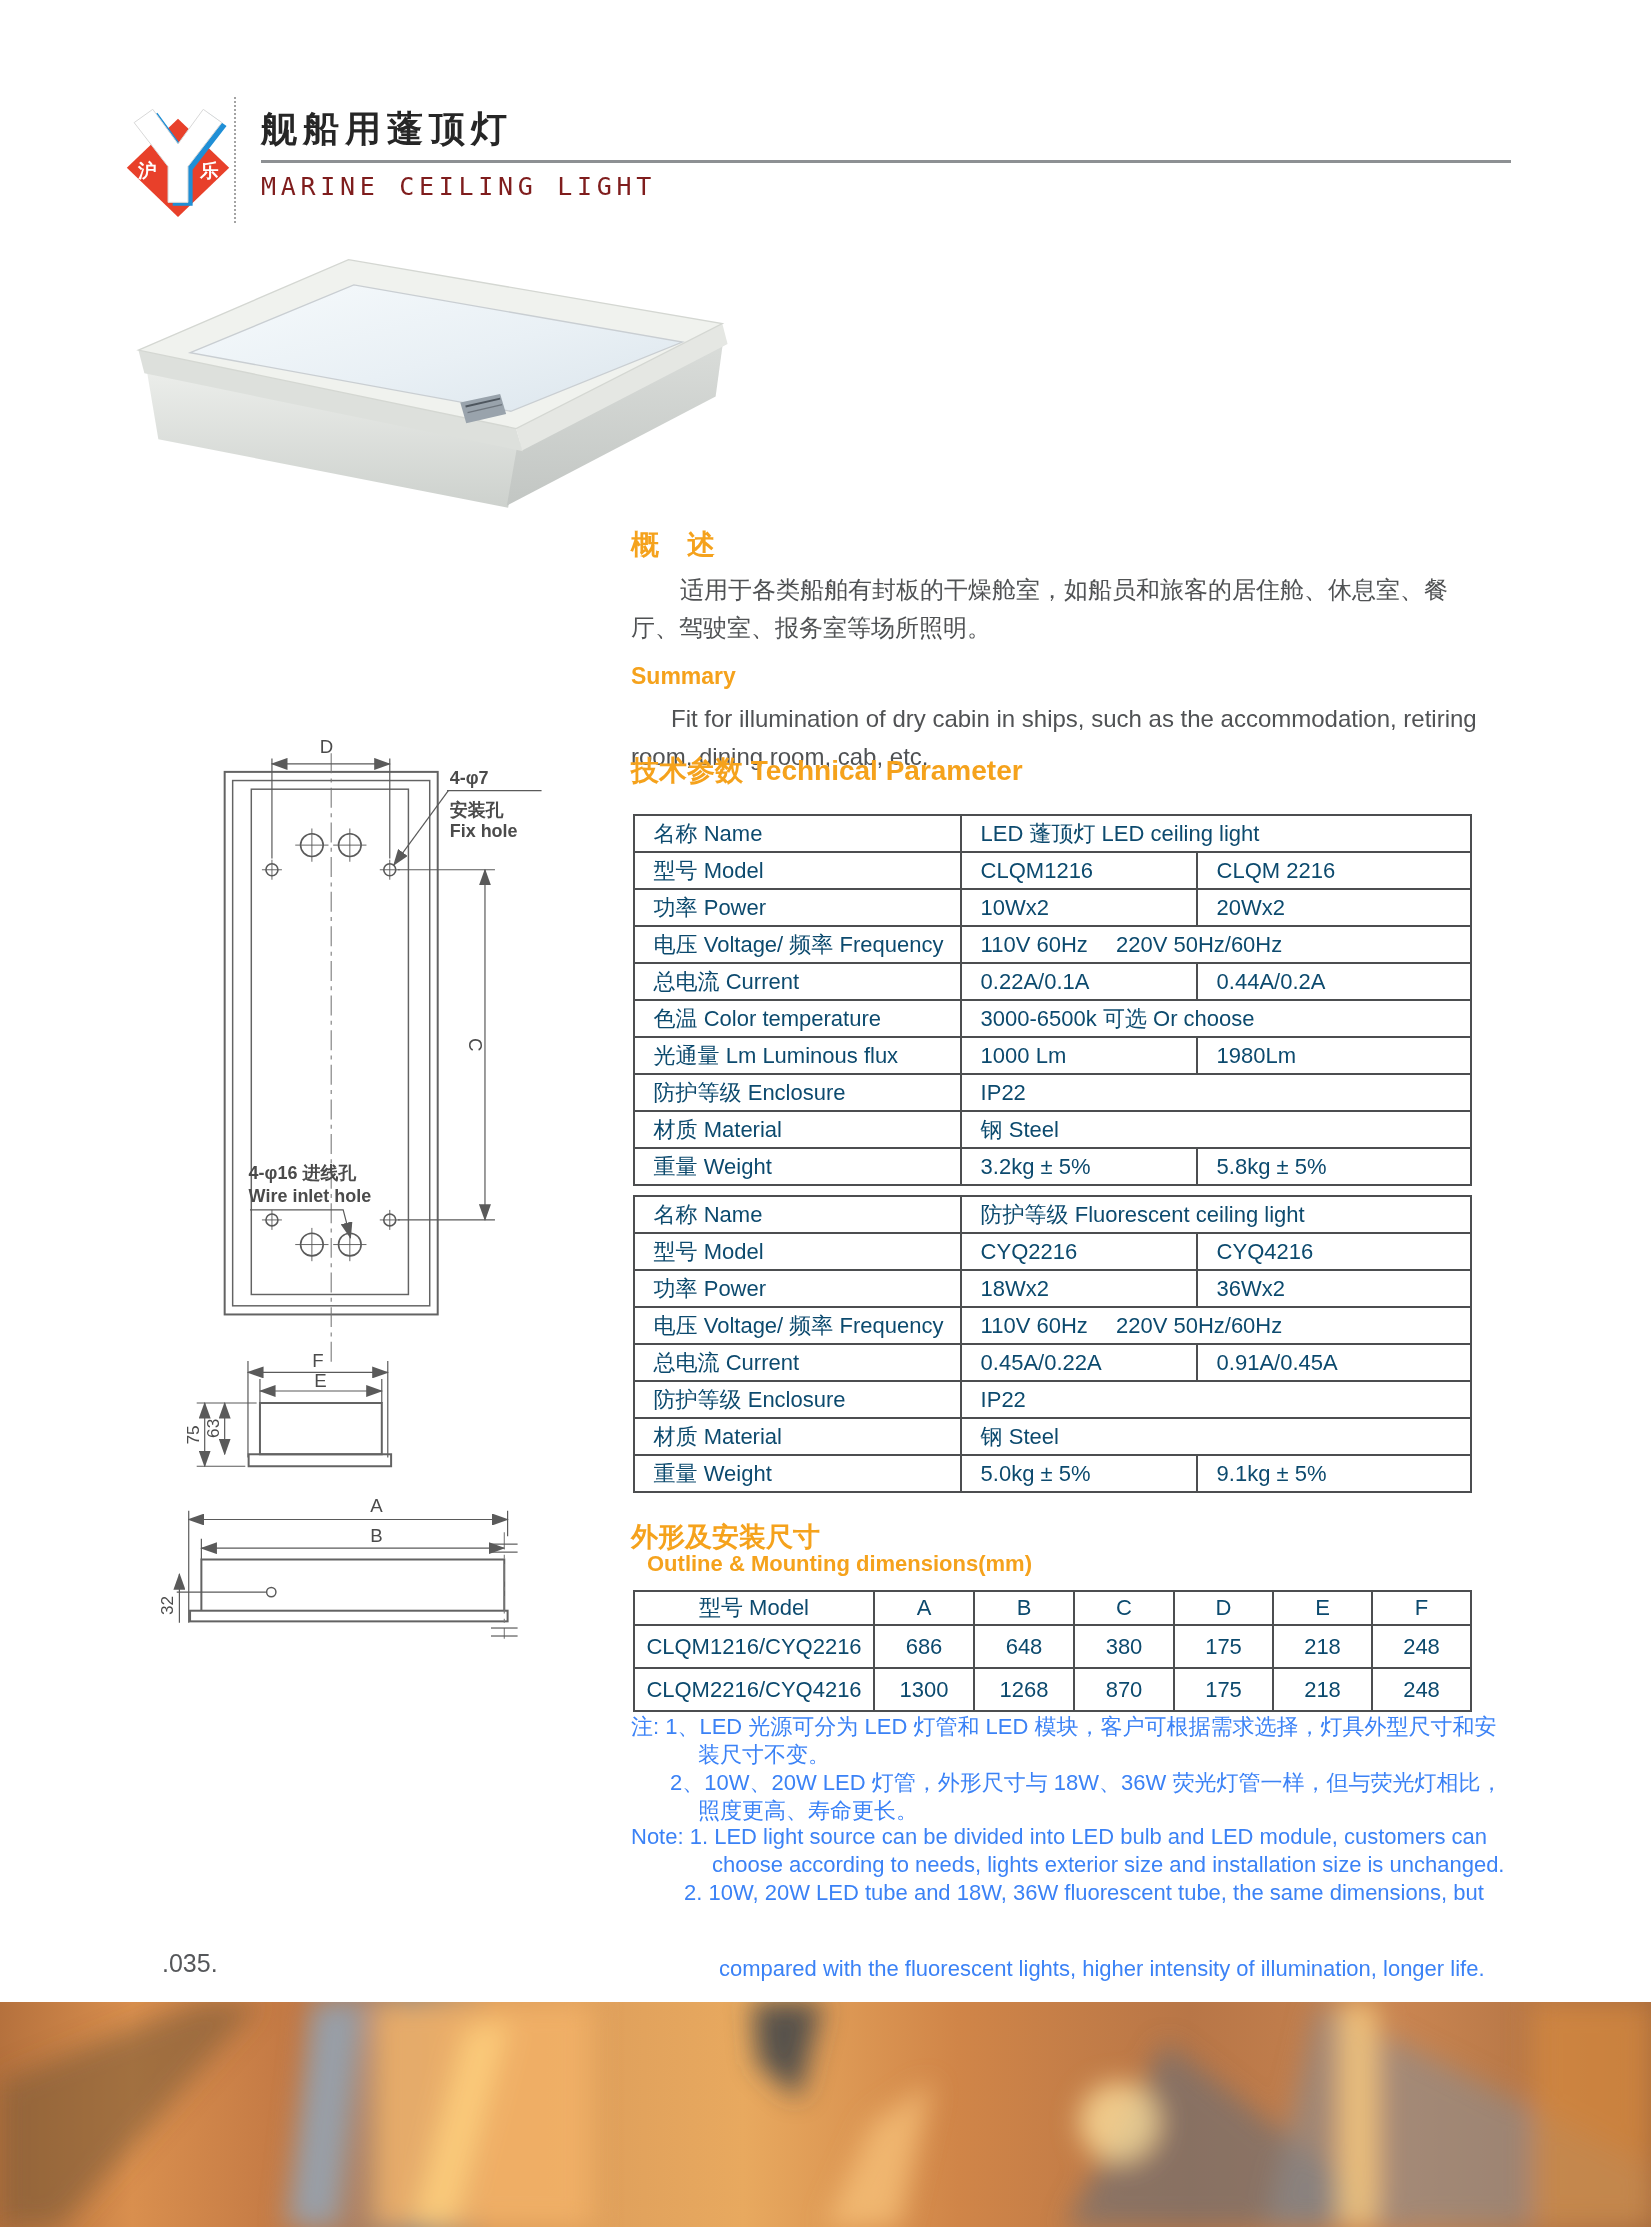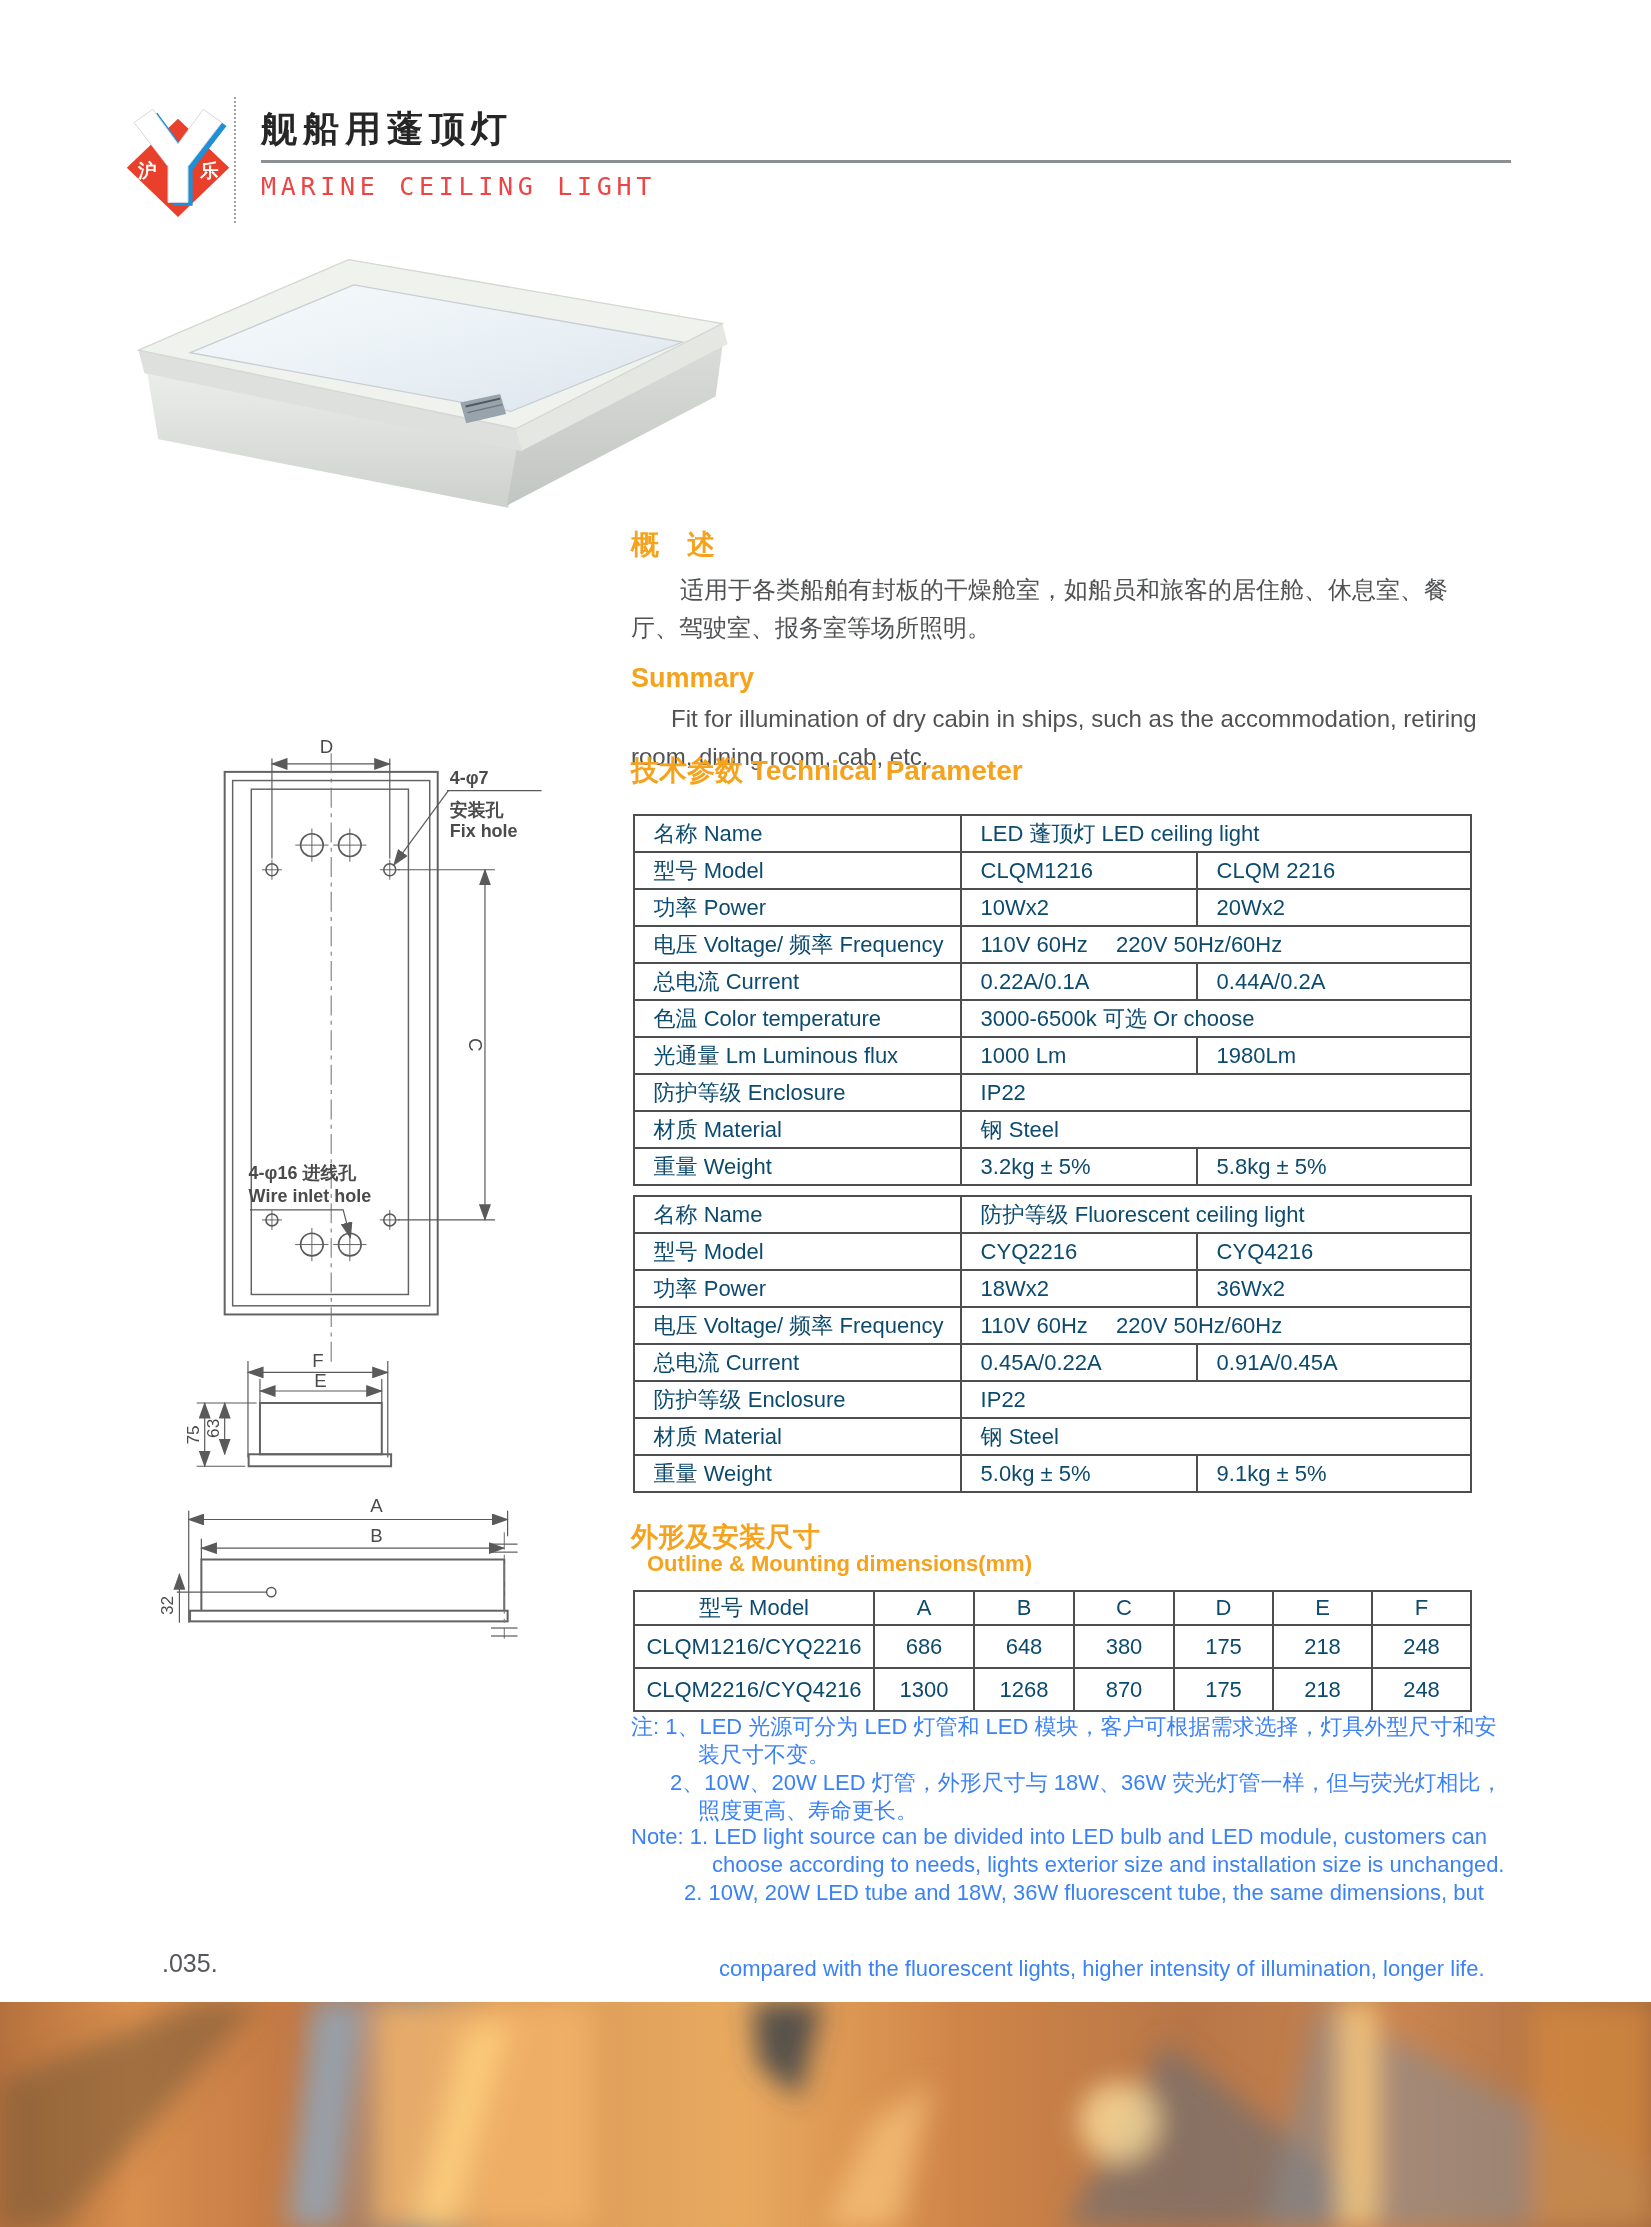--- a/index.html
+++ b/index.html
@@ -5,21 +5,21 @@
   html,body{margin:0;padding:0;background:#ffffff;}
   .page{
     position:relative;width:1652px;height:2227px;background:#ffffff;overflow:hidden;
     font-family:"Liberation Sans","DejaVu Sans",sans-serif;color:#55575a;
   }
   
   .logo-box{position:absolute;left:122px;top:104px;width:112px;height:117px;}
   .header-divider{position:absolute;left:234px;top:97px;height:126px;width:0;border-left:2.7px dotted #a3a3a3;}
   .title-zh{position:absolute;left:261px;top:105px;font-size:36px;font-weight:bold;color:#262626;letter-spacing:6px;font-family:Liberation Mono, monospace;}
   .header-rule{position:absolute;left:261px;top:160px;width:1250px;height:2.7px;background:#8d9093;}
-  .title-en{position:absolute;left:261px;top:172px;font-size:25px;letter-spacing:4.7px;color:#ef4444;
+  .title-en{position:absolute;left:261px;top:172px;font-size:25px;letter-spacing:4.7px;color:#7f1d1d;
             font-family:"DejaVu Sans Mono","Liberation Mono",monospace;text-align:center;}
   
   .product-photo{position:absolute;left:93px;top:245px;}
   .tech-drawing{position:absolute;left:150px;top:692px;}
   
   .h-orange{position:absolute;color:#f5a21c;font-weight:bold;}
   .body-text{position:absolute;left:631px;width:847px;font-size:24px;line-height:38px;color:#505254;}
   .zh-indent{text-indent:49px;}
   .en-indent{text-indent:40px;}
   
@@ -203,21 +203,21 @@
         <line x1="512" y1="1418" x2="552" y2="1418"></line>
     </g>
     <circle cx="182" cy="1352" r="7" stroke="#5a5a5a" stroke-width="2.2" fill="none"></circle>
     <line x1="40" y1="1352" x2="174" y2="1352" stroke="#5a5a5a" stroke-width="1.8"></line>
     <line x1="44" y1="1398" x2="44" y2="1325" stroke="#5a5a5a" stroke-width="1.8" marker-end="url(#ae)"></line>
     <text x="32" y="1374" font-size="26" fill="#4b4b4b" text-anchor="middle" transform="rotate(-90 32 1372)">32</text>
   </svg>
 
   <div class="h-orange" style="left:631px;top:526px;font-size:28px;">概　述</div>
   <div class="body-text zh-indent" style="top:571px;">适用于各类船舶有封板的干燥舱室，如船员和旅客的居住舱、休息室、餐厅、驾驶室、报务室等场所照明。</div>
-  <div class="h-orange" style="left:631px;top:663px;font-size:27px;">Summary</div>
+  <div class="h-orange" style="left:631px;top:663px;font-size:23px;">Summary</div>
   <div class="body-text en-indent" style="top:700px;">Fit for illumination of dry cabin in ships, such as the accommodation, retiring room, dining room, cab, etc.</div>
 
   <div class="h-orange" style="left:631px;top:752px;font-size:28px;">技术参数 Technical Parameter</div>
 
   <table class="ptable t1" style="top:814px;">
     <colgroup>
         <col style="width:327px">
         <col style="width:236px">
         <col style="width:274px">
       </colgroup>

